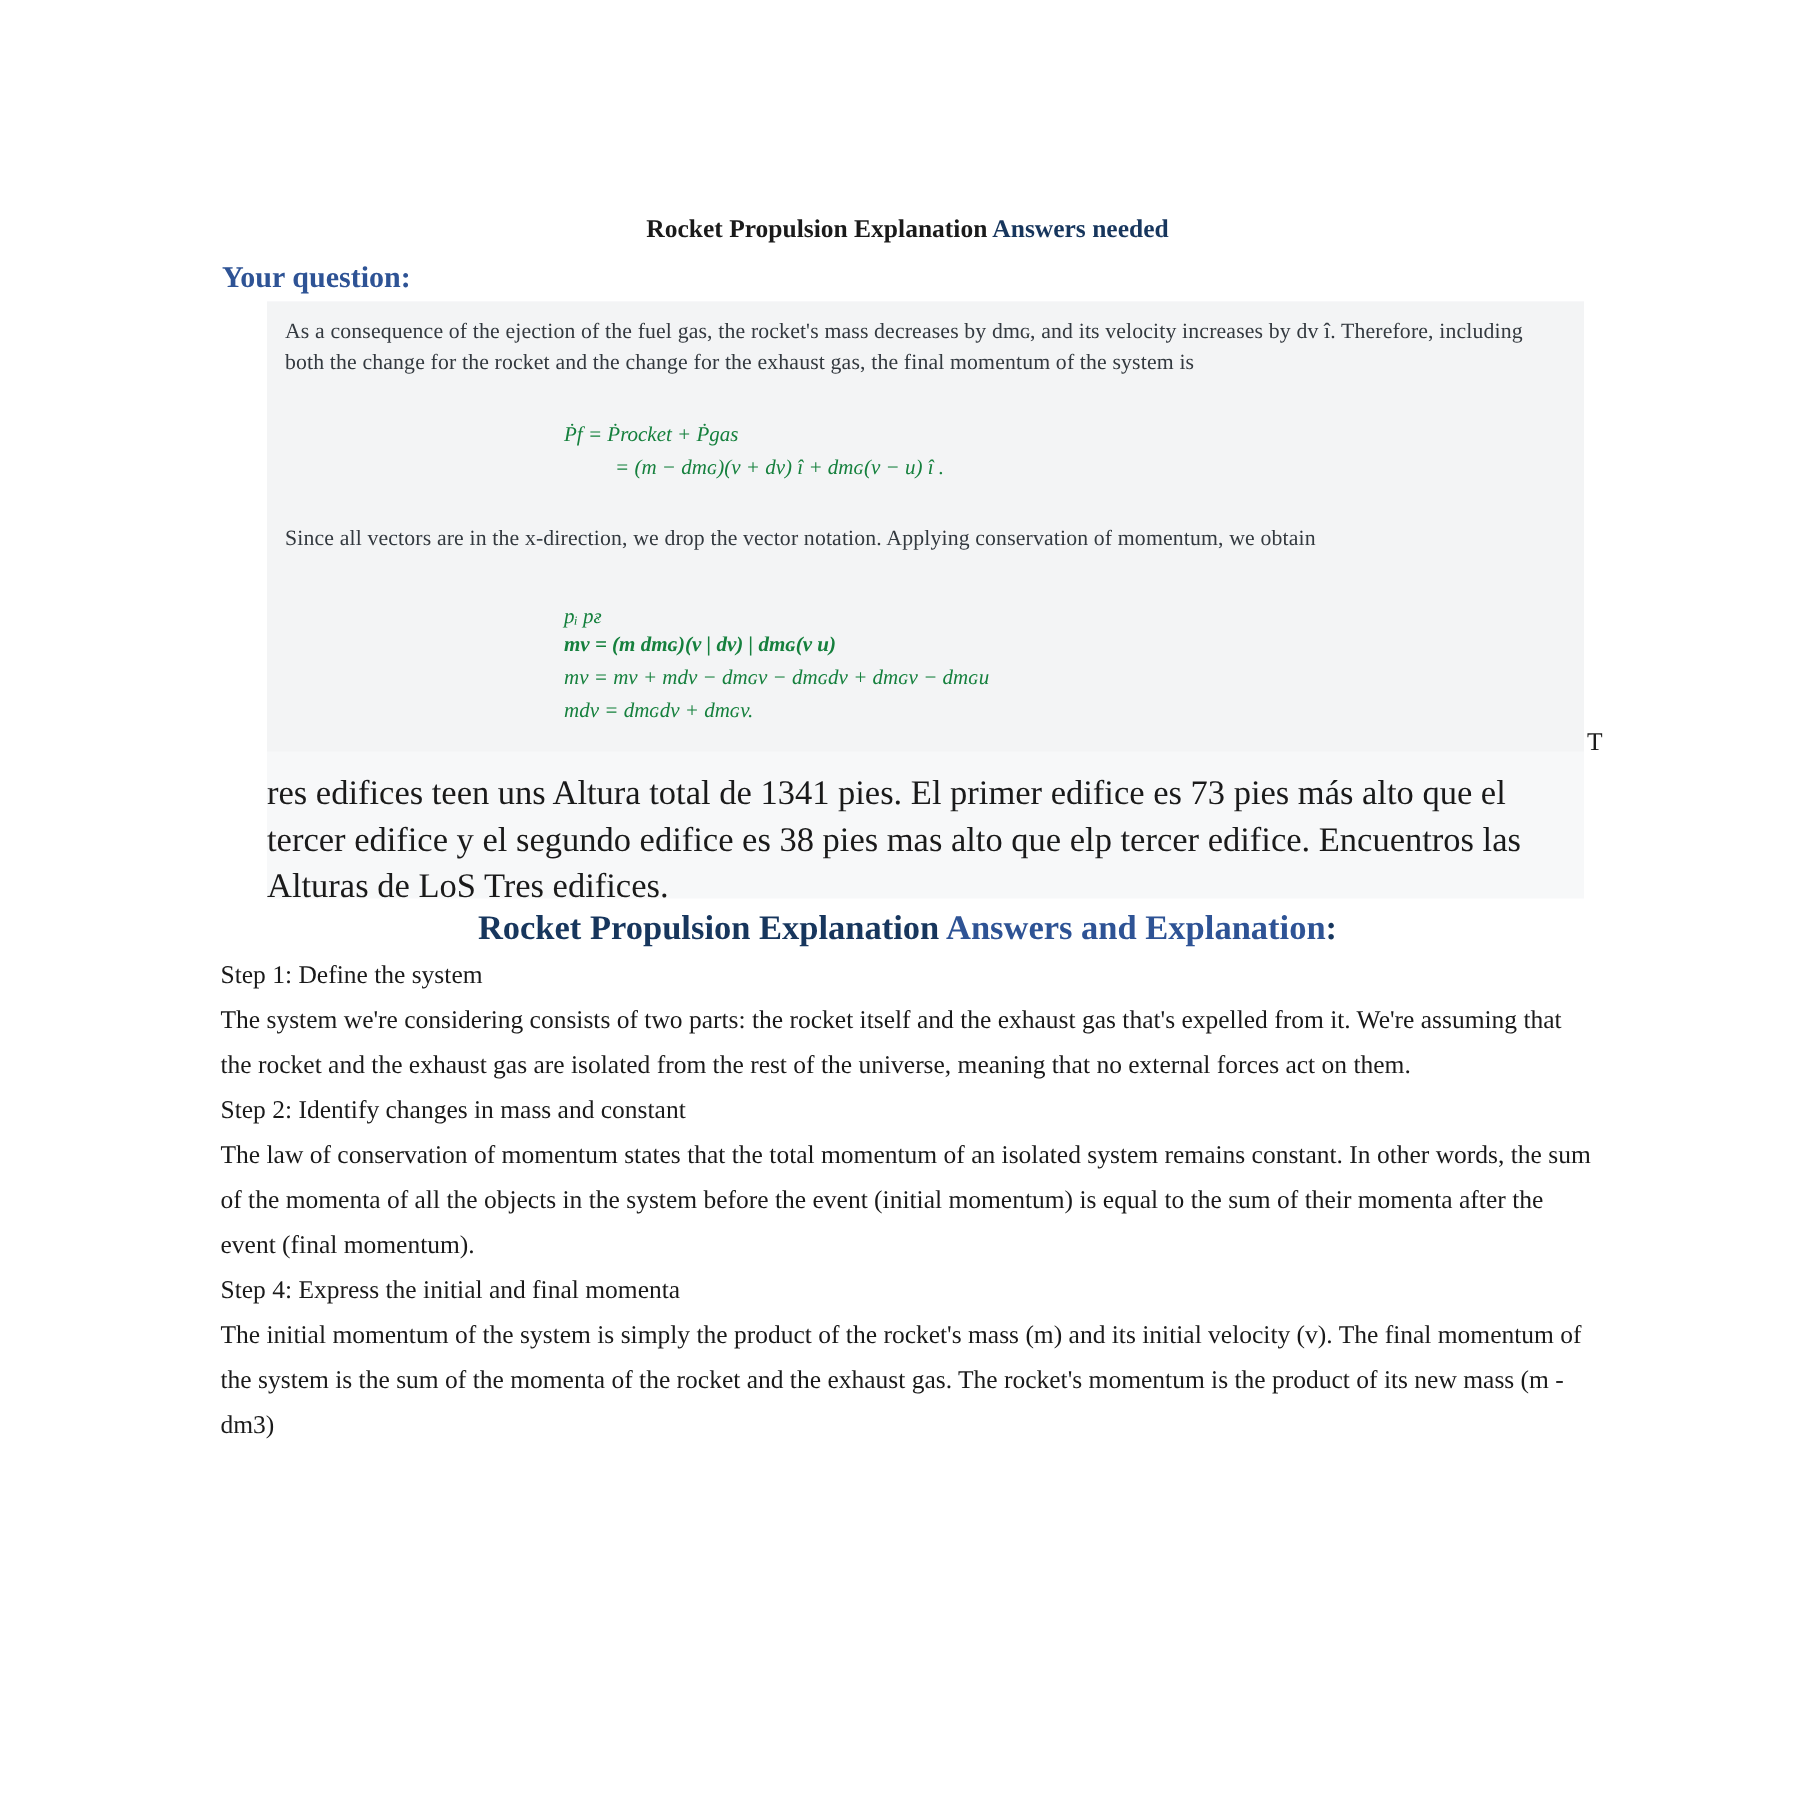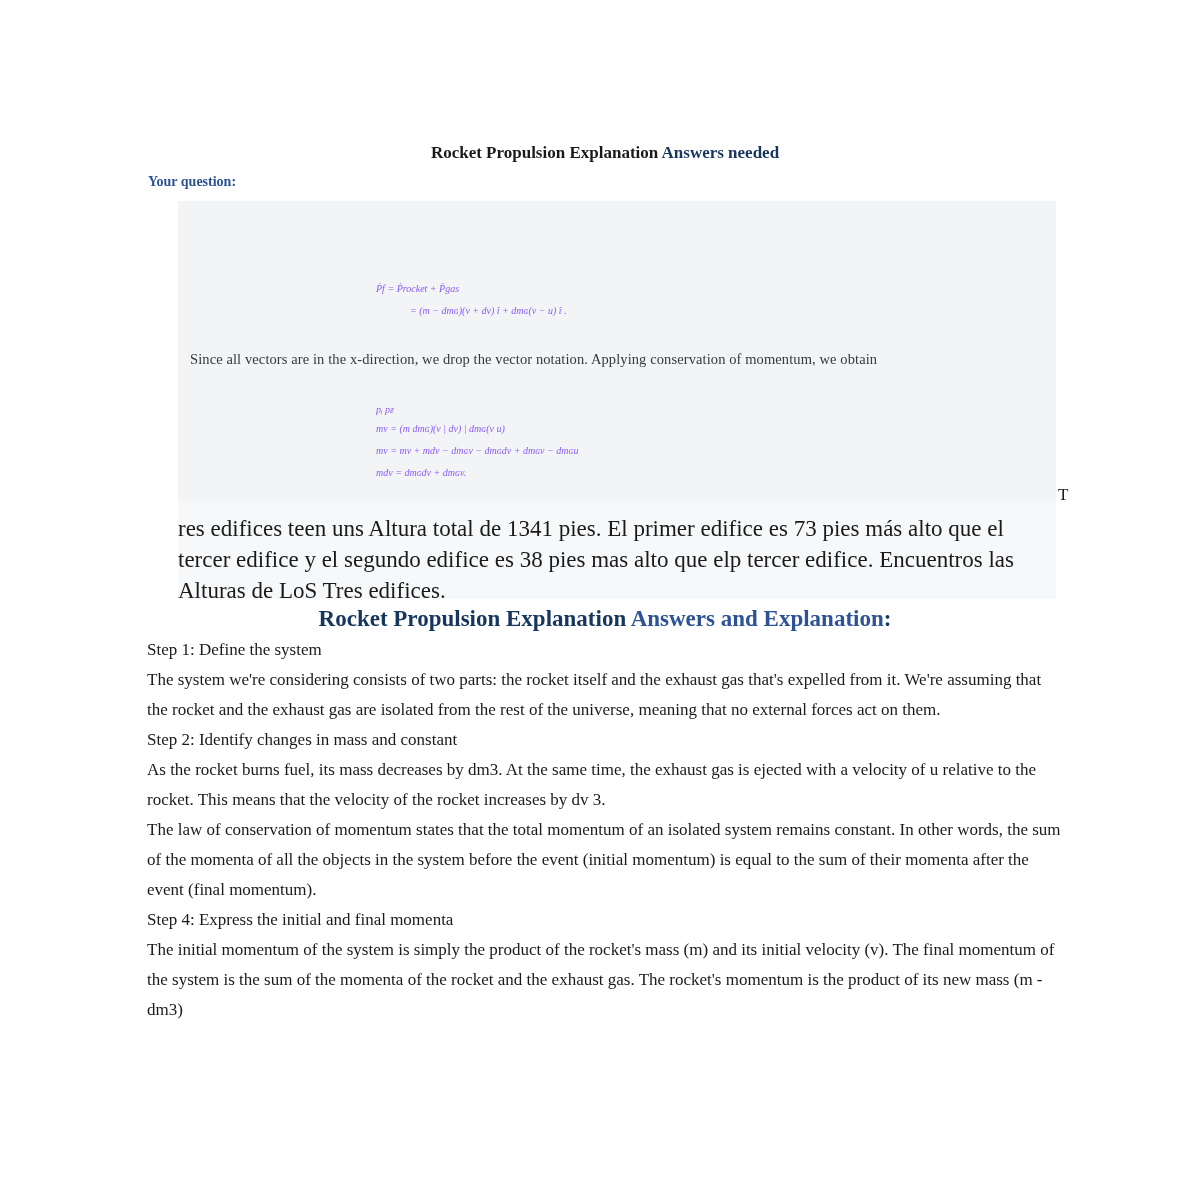--- a/index.html
+++ b/index.html
@@ -33,21 +33,21 @@
     font-family: "Liberation Serif", serif;
   }
   .doc-title .blk { color: #1a1a1a; }
   .doc-title .blue2 { color: #17365d; }
 
   .your-question {
     position: absolute;
     left: 148px;
     top: 131px;
     font-weight: bold;
-    font-size: 14px;
+    font-size: 20px;
     color: #2e5395;
     font-family: "Liberation Serif", serif;
   }
 
   
   .quote-box {
     position: absolute;
     left: 178px;
     top: 158px;
     width: 878px;
@@ -69,28 +69,28 @@
     font-size: 14.5px;
     line-height: 21px;
     color: #33393f;
     letter-spacing: 0.1px;
   }
   .qi-p1 { left: 12px; top: 10px; width: 830px; }
   .qi-p2 { left: 12px; top: 148px; width: 830px; }
   .math-blk {
     position: absolute;
     font-family: "Liberation Serif", serif;
-    font-size: 10px;
-    color: #8b5cf6;
+    font-size: 14px;
+    color: #15803d;
     font-style: italic;
   }
   .m1 { left: 198px; top: 82px; }
   .m2 { left: 232px; top: 104px; }
   .m3 { left: 198px; top: 203px; }
-  .m4 { left: 198px; top: 222px; }
+  .m4 { left: 198px; top: 222px; font-weight: bold; }
   .m5 { left: 198px; top: 244px; }
   .m6 { left: 198px; top: 266px; }
 
   .stray-T {
     position: absolute;
     left: 1058px;
     top: 442px;
     font-size: 17px;
     font-family: "Liberation Serif", serif;
     color: #1a1a1a;
@@ -144,20 +144,21 @@
 
   <div class="doc-title">
     <span class="blk">Rocket Propulsion Explanation </span><span class="blue2">Answers needed</span>
   </div>
 
   <div class="your-question">Your question:</div>
 
   <div class="quote-box">
 
     <div class="quote-img">
+      <div class="qi-text qi-p1">As a consequence of the ejection of the fuel gas, the rocket's mass decreases by dmɢ, and its velocity increases by dv î. Therefore, including both the change for the rocket and the change for the exhaust gas, the final momentum of the system is</div>
 
       <div class="math-blk m1">Ṗf   = Ṗrocket + Ṗgas</div>
       <div class="math-blk m2">= (m − dmɢ)(v + dv) î + dmɢ(v − u) î .</div>
 
       <div class="qi-text qi-p2">Since all vectors are in the x-direction, we drop the vector notation. Applying conservation of momentum, we obtain</div>
 
       <div class="math-blk m3">pᵢ        pғ</div>
       <div class="math-blk m4">mv = (m    dmɢ)(v | dv)  |  dmɢ(v    u)</div>
       <div class="math-blk m5">mv = mv + mdv − dmɢv − dmɢdv + dmɢv − dmɢu</div>
       <div class="math-blk m6">mdv = dmɢdv + dmɢv.</div>
@@ -169,19 +170,18 @@
   <div class="stray-T">T</div>
 
   <div class="answers-head">
     <span class="b1">Rocket Propulsion Explanation </span><span class="b2">Answers and Explanation</span><span class="b3">:</span>
   </div>
 
   <div class="body-text">
     <p class="step-line">Step 1: Define the system</p>
     <p>The system we're considering consists of two parts: the rocket itself and the exhaust gas that's expelled from it. We're assuming that the rocket and the exhaust gas are isolated from the rest of the universe, meaning that no external forces act on them.</p>
     <p class="step-line">Step 2: Identify changes in mass and constant</p>
-    <p>As the rocket burns fuel, its mass decreases by dm3. At the same time, the exhaust gas is ejected with a velocity of u relative to the rocket. This means that the velocity of the rocket increases by dv 3.</p>
     <p>The law of conservation of momentum states that the total momentum of an isolated system remains constant. In other words, the sum of the momenta of all the objects in the system before the event (initial momentum) is equal to the sum of their momenta after the event (final momentum).</p>
     <p class="step-line">Step 4: Express the initial and final momenta</p>
     <p>The initial momentum of the system is simply the product of the rocket's mass (m) and its initial velocity (v). The final momentum of the system is the sum of the momenta of the rocket and the exhaust gas. The rocket's momentum is the product of its new mass (m - dm3)</p>
   </div>
 
 </div>
 
 </body></html>

